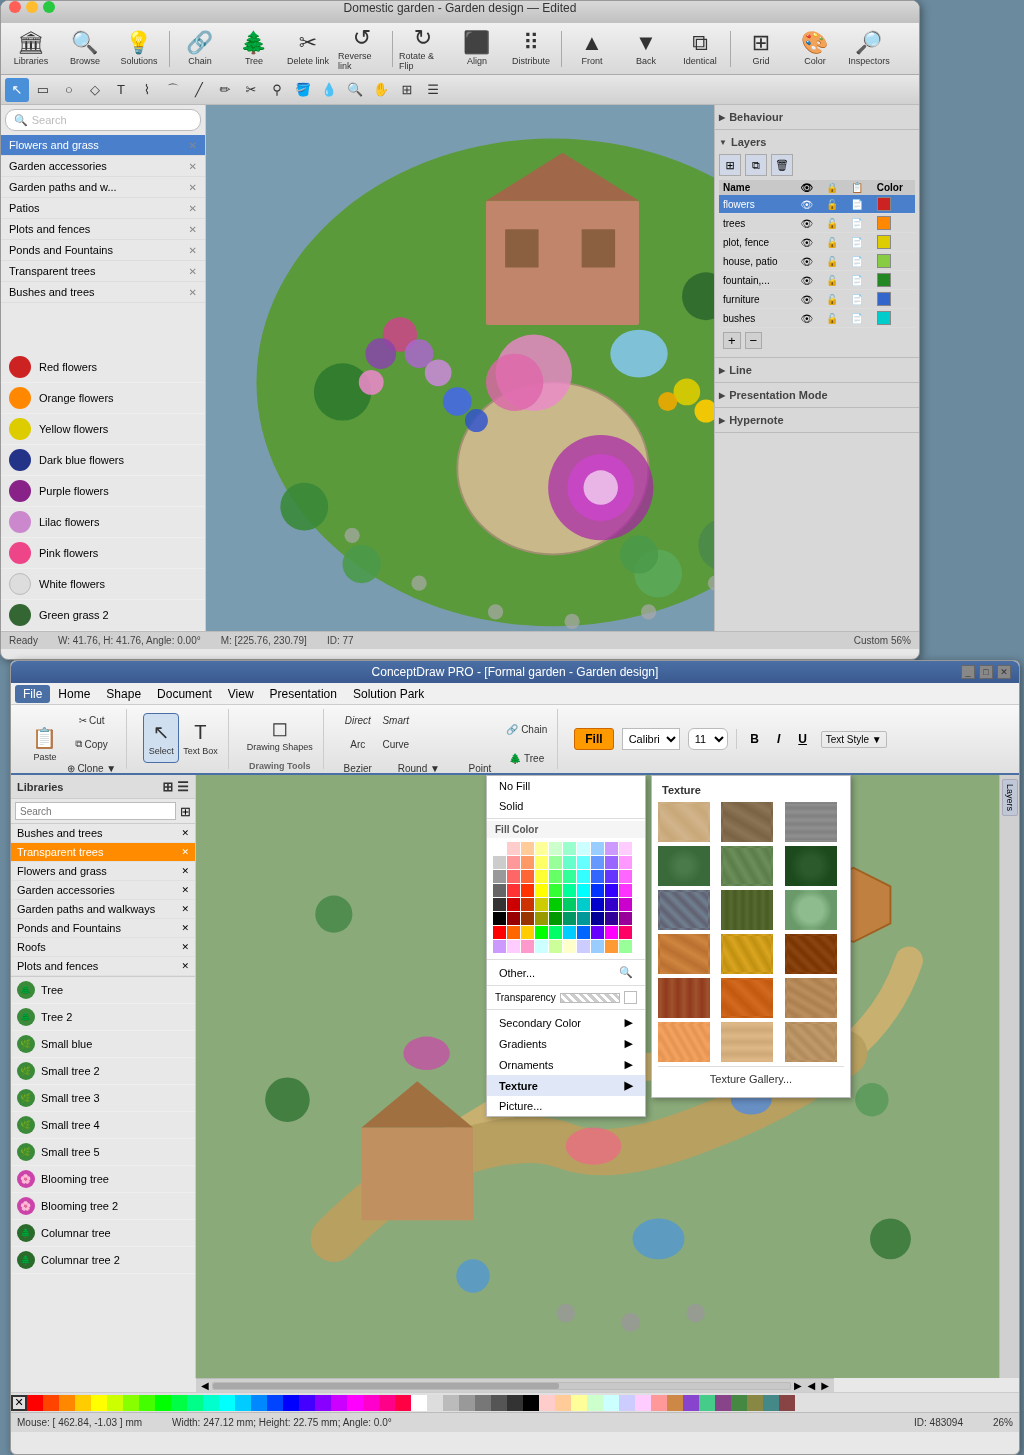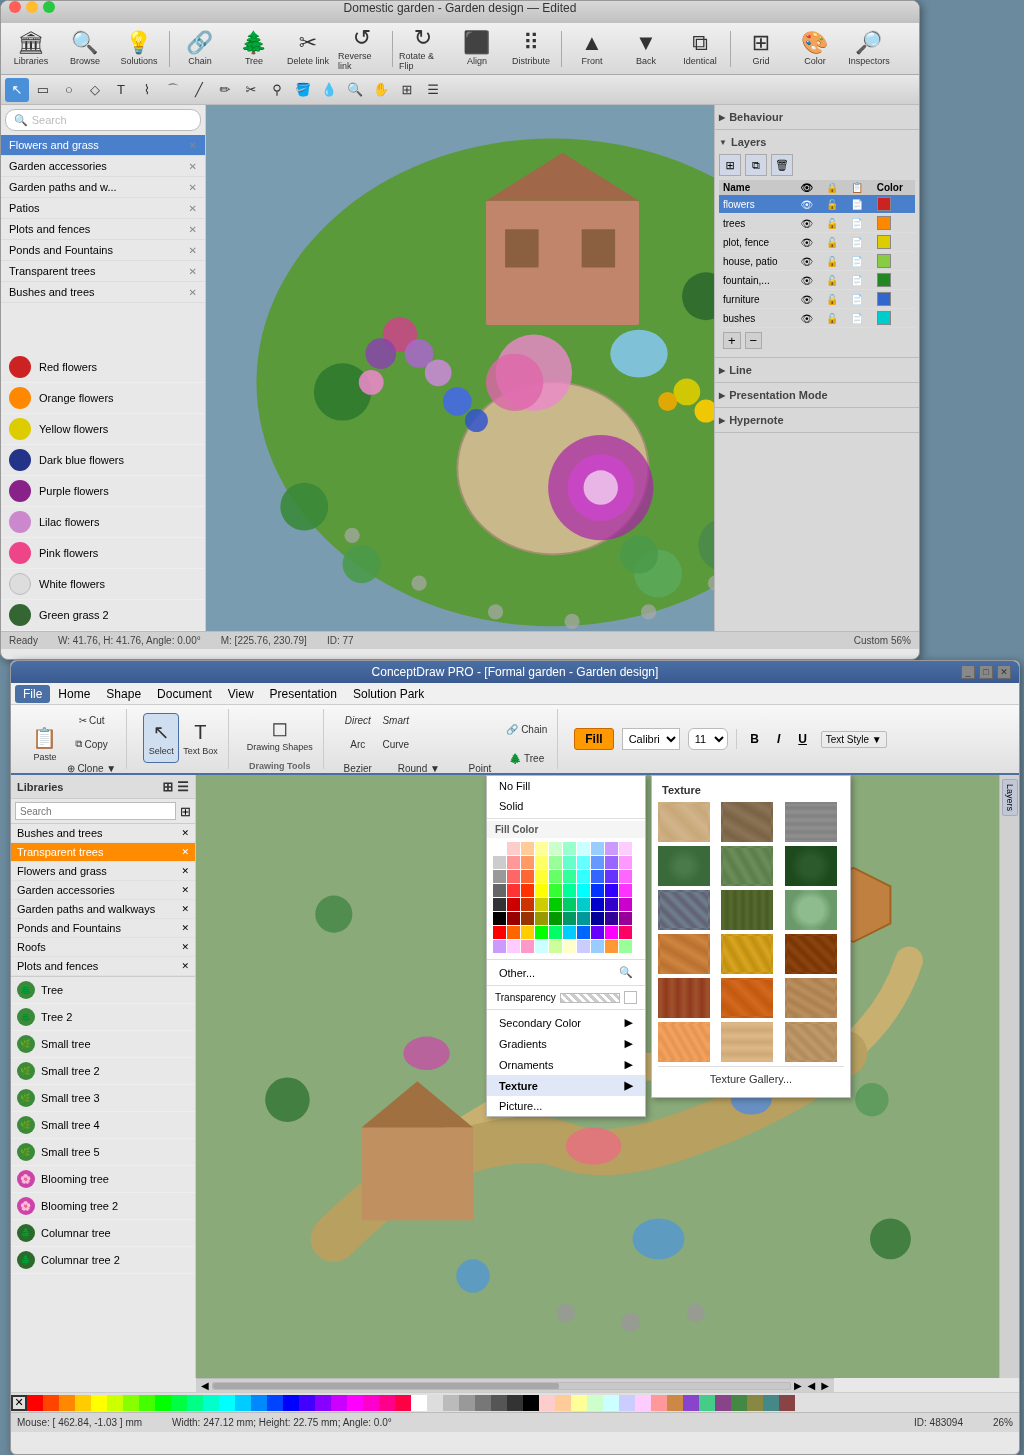--- a/index.html
+++ b/index.html
@@ -791,21 +791,21 @@
         <div class="lib-item">
           <div class="tree-icon">🌲</div>
           <span>Tree</span>
         </div>
         <div class="lib-item">
           <div class="tree-icon">🌲</div>
           <span>Tree 2</span>
         </div>
         <div class="lib-item">
           <div class="tree-icon">🌿</div>
-          <span>Small tree</span>
+          <span>Small blue</span>
         </div>
         <div class="lib-item">
           <div class="tree-icon">🌿</div>
           <span>Small tree 2</span>
         </div>
         <div class="lib-item">
           <div class="tree-icon">🌿</div>
           <span>Small tree 3</span>
         </div>
         <div class="lib-item">

